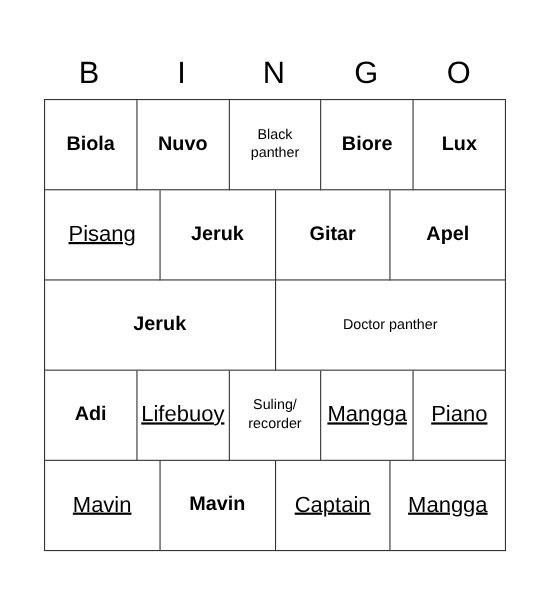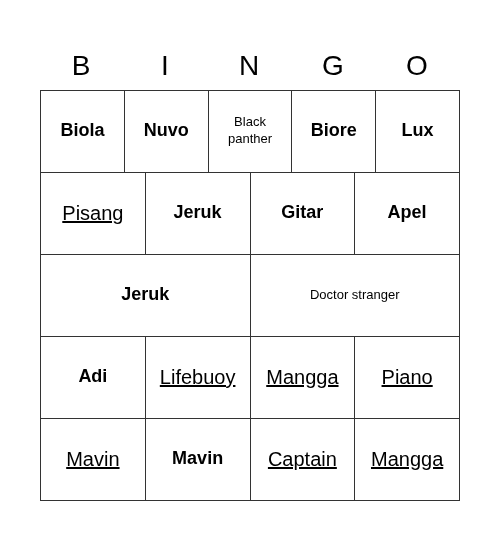--- a/index.html
+++ b/index.html
@@ -98,25 +98,26 @@
         <div class="bingo-cell large-text">Lux</div>
       </div>
       <div class="bingo-row">
         <div class="bingo-cell medium-text">Pisang</div>
         <div class="bingo-cell large-text">Jeruk</div>
         <div class="bingo-cell large-text">Gitar</div>
         <div class="bingo-cell large-text">Apel</div>
       </div>
       <div class="bingo-row">
         <div class="bingo-cell large-text">Jeruk</div>
-        <div class="bingo-cell small-text">Doctor stranger</div>
+        <div class="bingo-cell small-text">Doctor panther</div>
       </div>
       <div class="bingo-row">
         <div class="bingo-cell large-text">Adi</div>
         <div class="bingo-cell medium-text">Lifebuoy</div>
+        <div class="bingo-cell small-text">Suling/ recorder</div>
         <div class="bingo-cell medium-text">Mangga</div>
         <div class="bingo-cell medium-text">Piano</div>
       </div>
       <div class="bingo-row">
         <div class="bingo-cell medium-text">Mavin</div>
         <div class="bingo-cell large-text">Mavin</div>
         <div class="bingo-cell medium-text">Captain</div>
         <div class="bingo-cell medium-text">Mangga</div>
       </div>
     </div>

